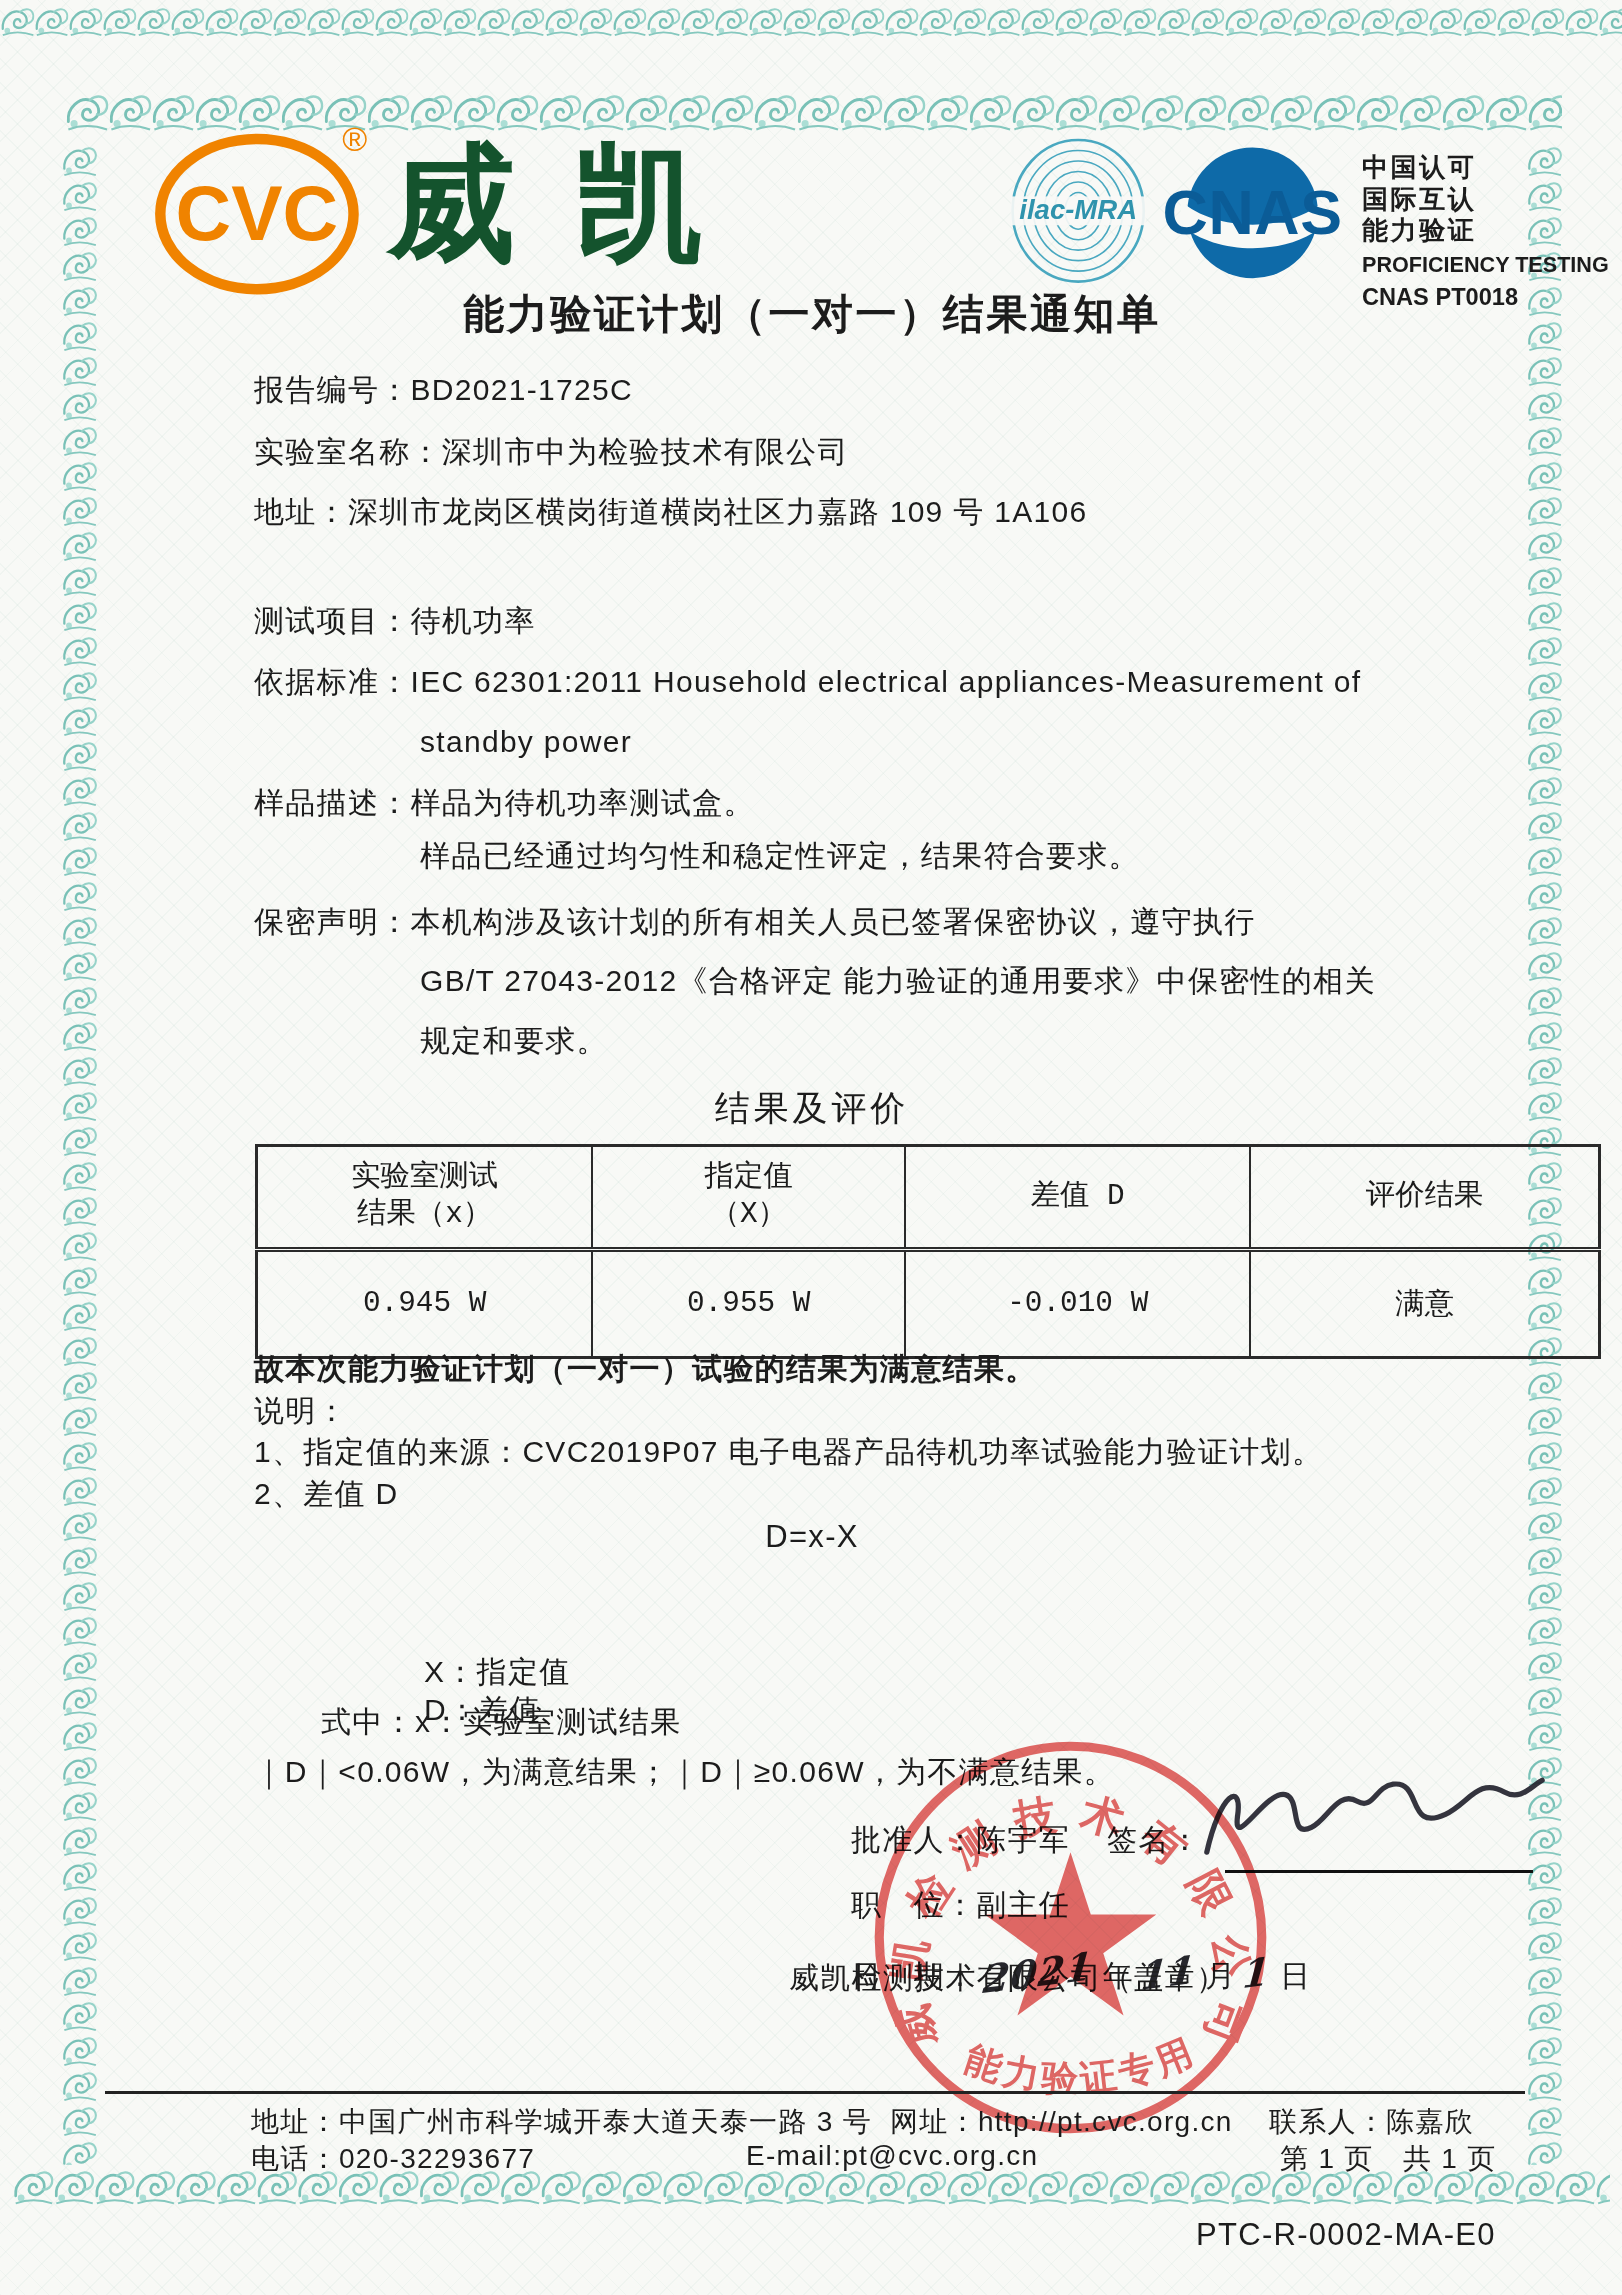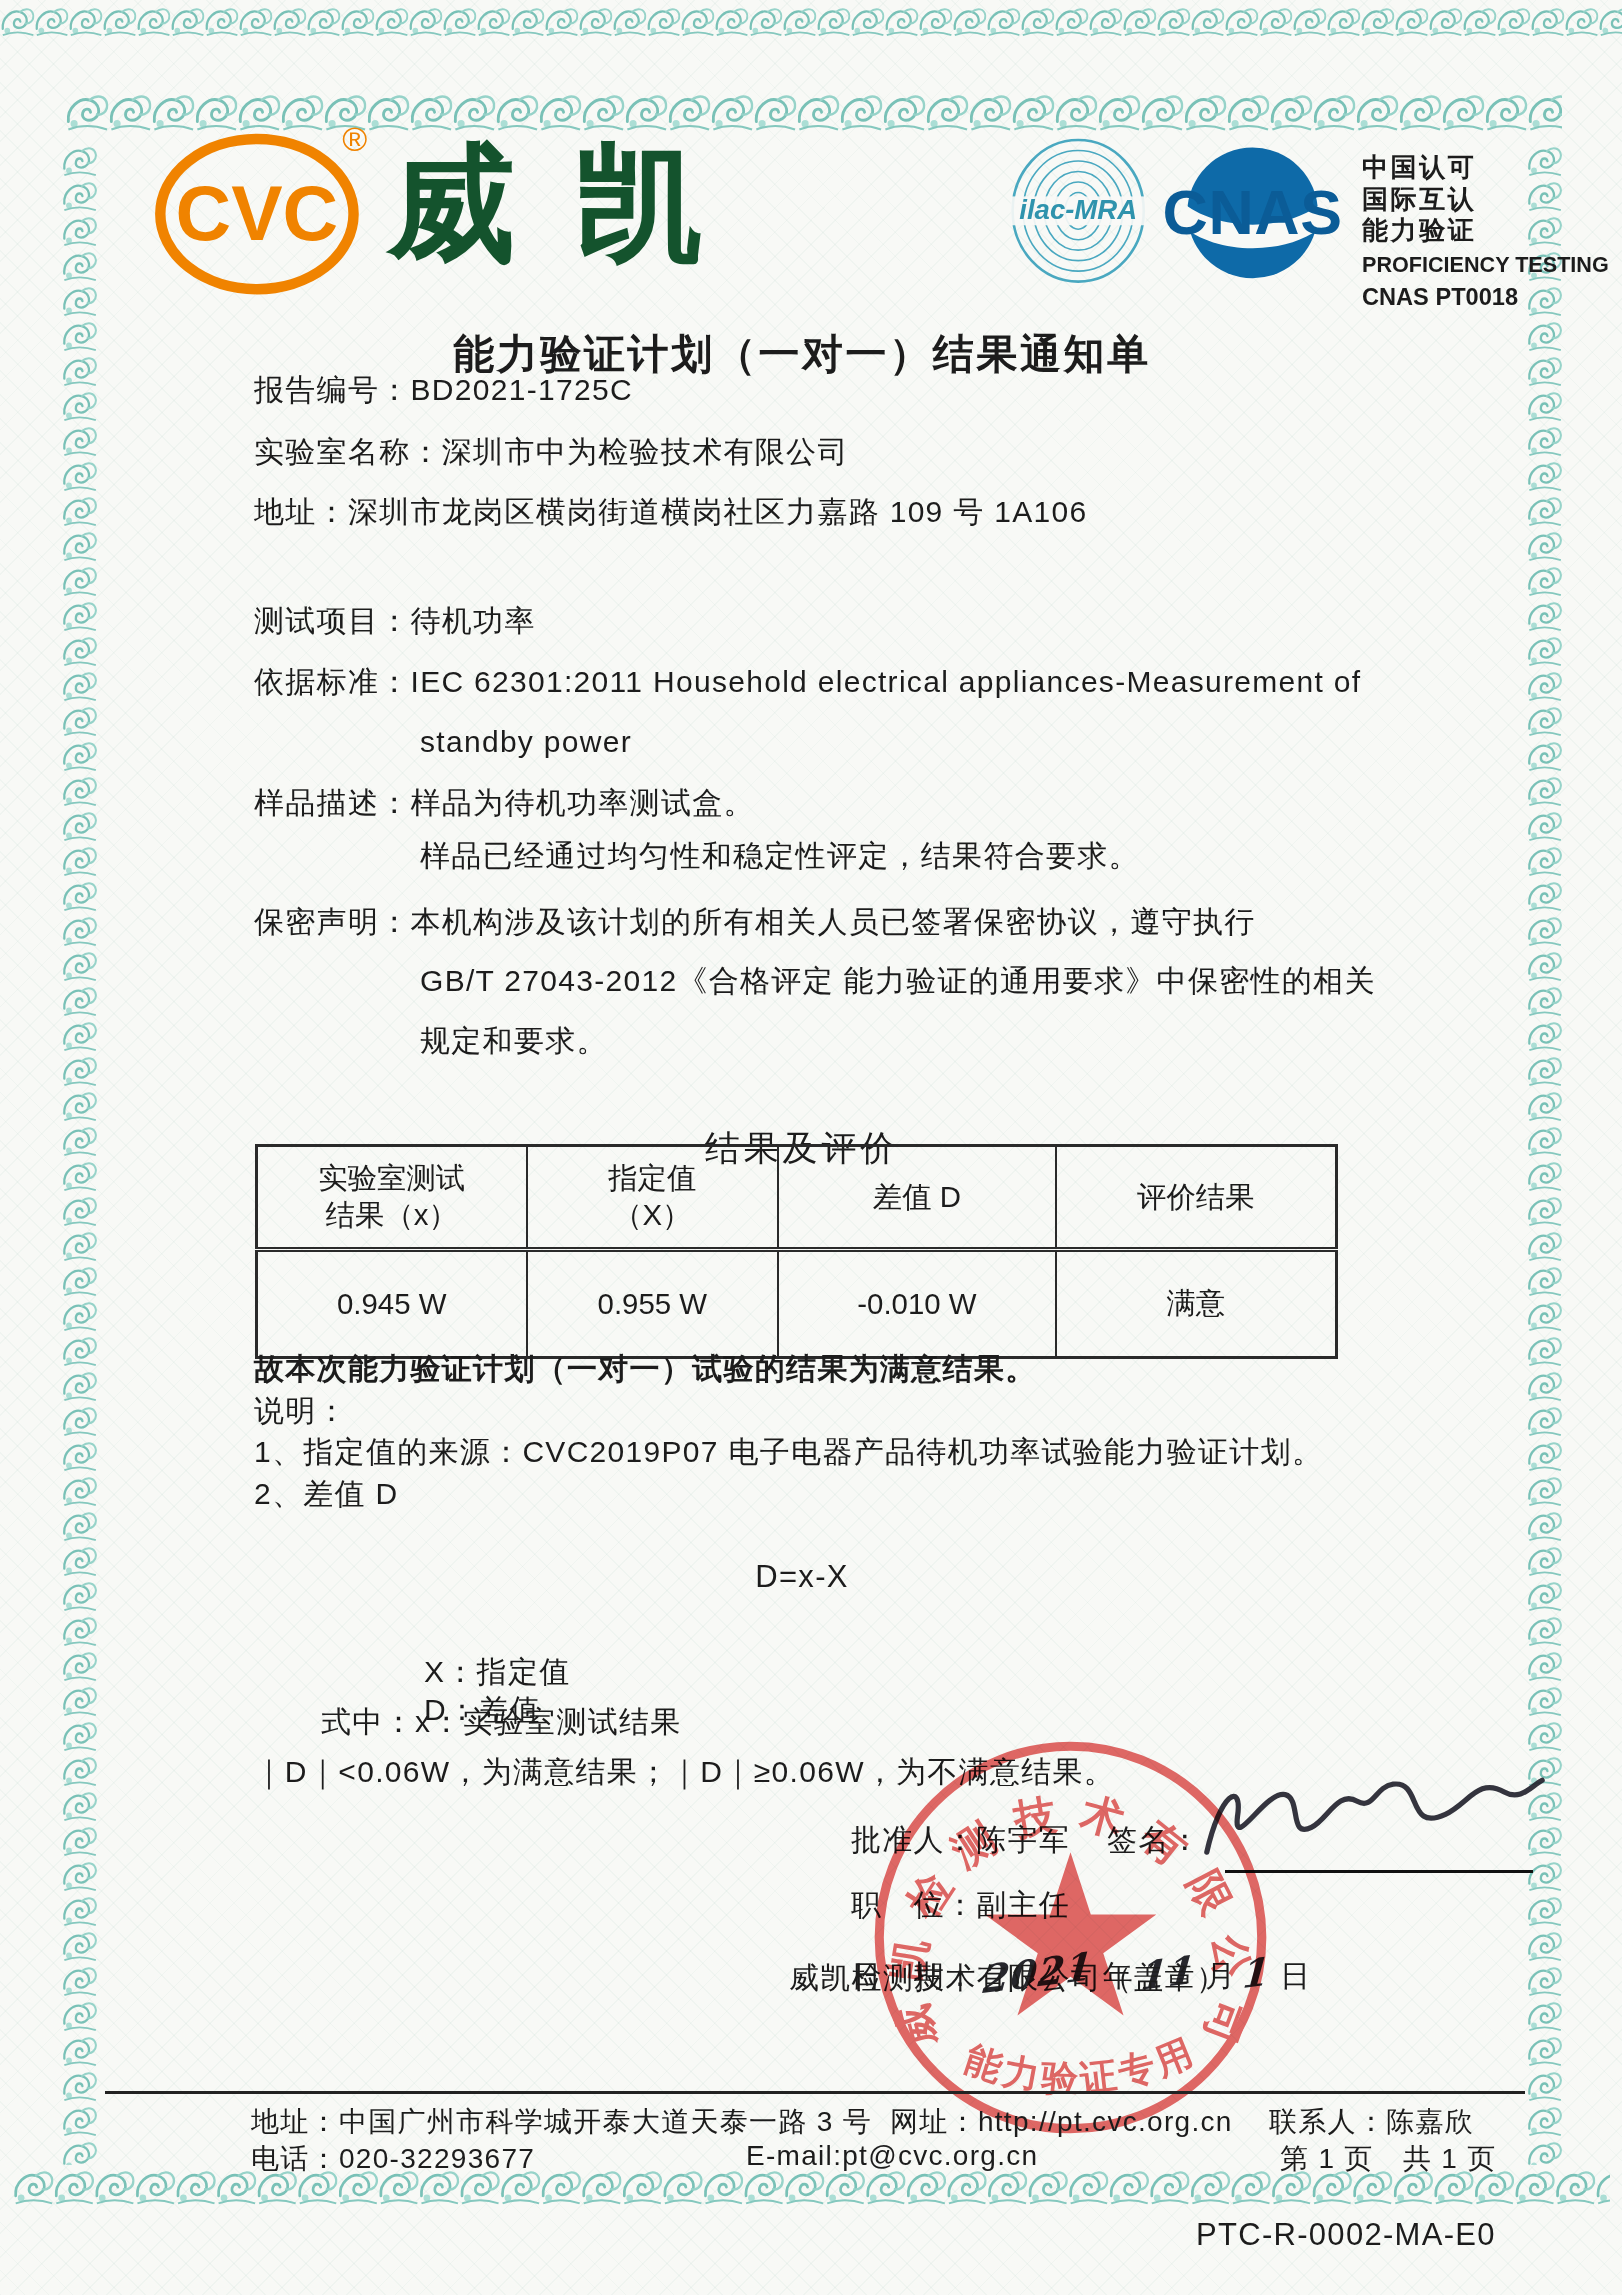--- a/index.html
+++ b/index.html
@@ -9,33 +9,33 @@
     color:#1c1c1c;
     background-color:#f8f9f6;
     background-image:
       repeating-linear-gradient(45deg, rgba(165,200,190,.10) 0 1.3px, transparent 1.3px 17px),
       repeating-linear-gradient(-45deg, rgba(165,200,190,.10) 0 1.3px, transparent 1.3px 17px);
     overflow:hidden;
   }
   .abs{position:absolute;}
   .line{position:absolute;font-size:30px;white-space:nowrap;letter-spacing:1.3px;}
   .bold{font-weight:bold;}
-  .center-band{left:52px;width:1500px;text-align:center;margin-top:40px;}
+  .center-band{left:62px;width:1500px;text-align:center;}
   .band{position:absolute;overflow:hidden;opacity:.92;}
   .band svg{display:block;}
   .hdr-accred div{font-weight:bold;}
   .hw{
     display:inline-block;font-family:"DejaVu Serif","Liberation Serif",serif;
     font-style:italic;font-weight:600;font-size:38px;color:#26262c;
     transform:rotate(-7deg) skewX(-12deg);margin:0 9.2px -3.9px 6.5px;
   }
   table.res{
-    position:absolute;left:255px;top:1144px;width:1083px;
+    position:absolute;left:255px;top:1144px;width:1346px;
     border-collapse:collapse;table-layout:fixed;
-    font-size:29.4px;text-align:center;
+    font-size:29.4px;text-align:center;font-family:Liberation Mono, monospace;
   }
   table.res th{
     font-weight:normal;white-space:pre-line;line-height:1.25;
     border:2px solid #2a2a2a;border-bottom:5.2px double #2a2a2a;
     height:90px;padding:5.2px 2.6px;
   }
   table.res td{
     border:2px solid #2a2a2a;height:98px;padding:2.6px;
   }
   table.res .outerL{border-left:3.3px solid #2a2a2a;}

